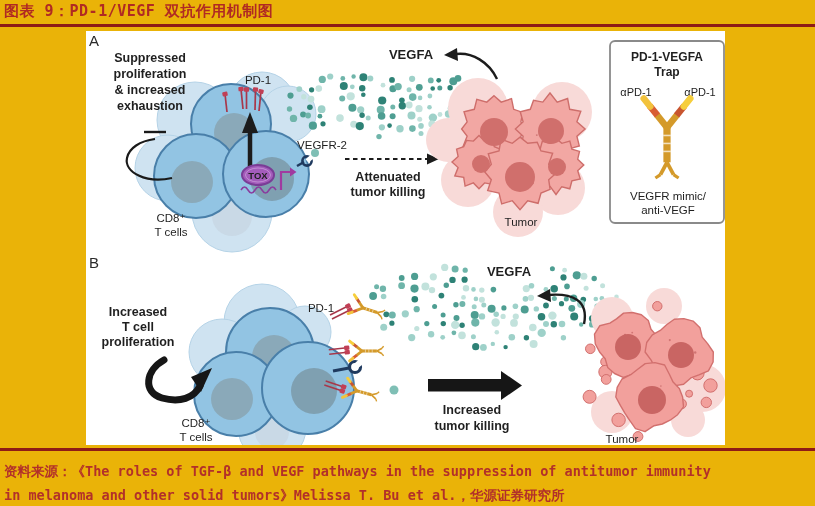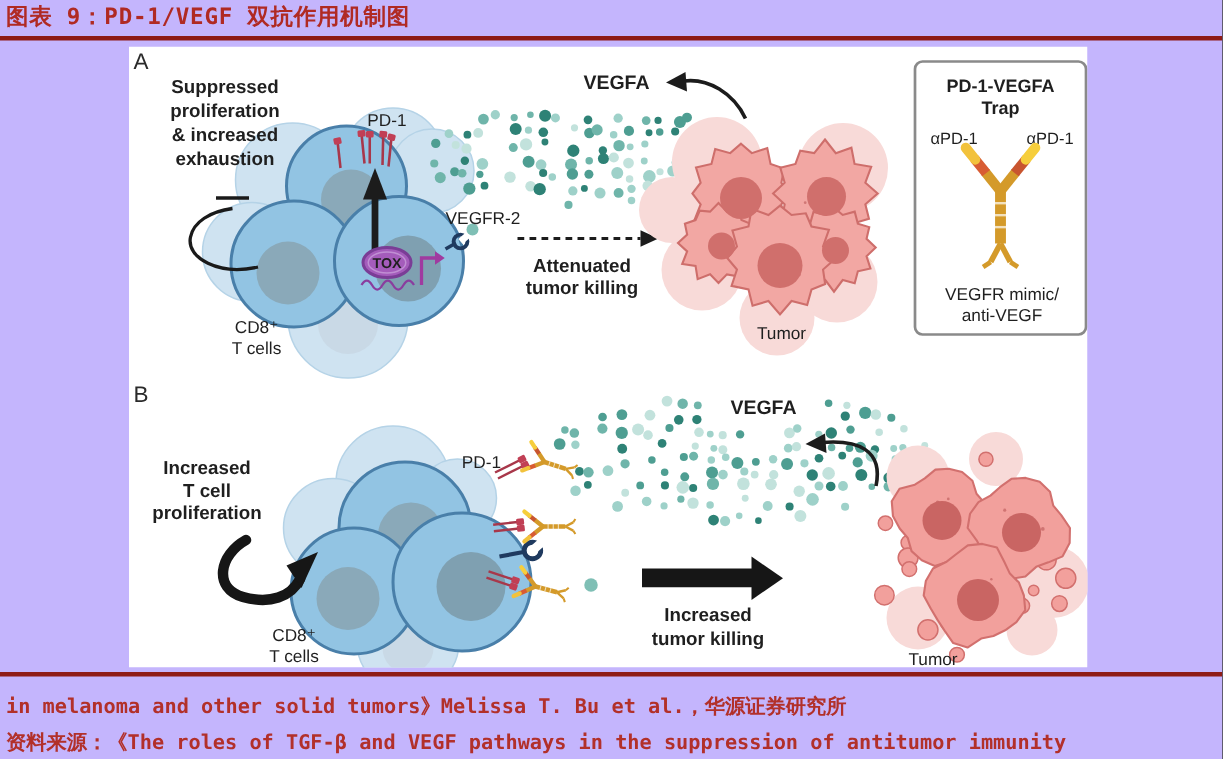--- a/index.html
+++ b/index.html
@@ -1,16 +1,16 @@
 <!DOCTYPE html>
 <html><head>
 <meta charset="utf-8">
 <style>
   html,body{margin:0;padding:0;background:#000;}
-  #page{position:relative;width:815px;height:506px;background:#c4b5fd;overflow:hidden;
+  #page{position:relative;width:815px;height:506px;background:#eab308;overflow:hidden;
         font-family:"Liberation Sans","DejaVu Sans",sans-serif;}
   #title{position:absolute;left:4px;top:2px;z-index:3;
          font-family:"DejaVu Sans Mono","DejaVu Sans",monospace;
          font-weight:bold;font-size:15px;letter-spacing:.5px;color:#B02A23;white-space:nowrap;}
   .rule{position:absolute;left:0;width:815px;height:3px;background:#8E1B16;z-index:3;}
   #rule-top{top:24px;}
   #rule-bottom{top:448px;}
   #footer{position:absolute;left:4px;top:459px;z-index:3;
           font-family:"DejaVu Sans Mono","DejaVu Sans",monospace;
           font-weight:bold;font-size:13.5px;line-height:24px;color:#B2302A;}
@@ -23,22 +23,22 @@
   .panel{font-size:15px;fill:#2a2a2a;}
 </style>
 </head>
 <body>
 
 <div id="page">
   <div id="title">图表 9：PD-1/VEGF 双抗作用机制图</div>
   <div id="rule-top" class="rule"></div>
   <div id="rule-bottom" class="rule"></div>
   <div id="footer">
+    <div>资料来源：《The roles of TGF-β and VEGF pathways in the suppression of antitumor immunity</div>
     <div>in melanoma and other solid tumors》Melissa T. Bu et al.，华源证券研究所</div>
-    <div>资料来源：《The roles of TGF-β and VEGF pathways in the suppression of antitumor immunity</div>
   </div>
 
   <svg id="fig" width="815" height="506" viewBox="0 0 815 506">
     <defs>
       <clipPath id="figClip">
           <rect x="86" y="31" width="639" height="414"></rect>
         </clipPath>
       <g id="abSym">
         <line x1="0" y1="0" x2="-7" y2="-8.8" stroke="#D49A2A" stroke-width="4.6"></line>
         <line x1="-6.6" y1="-8.3" x2="-12" y2="-15" stroke="#D85C33" stroke-width="4.6"></line>

